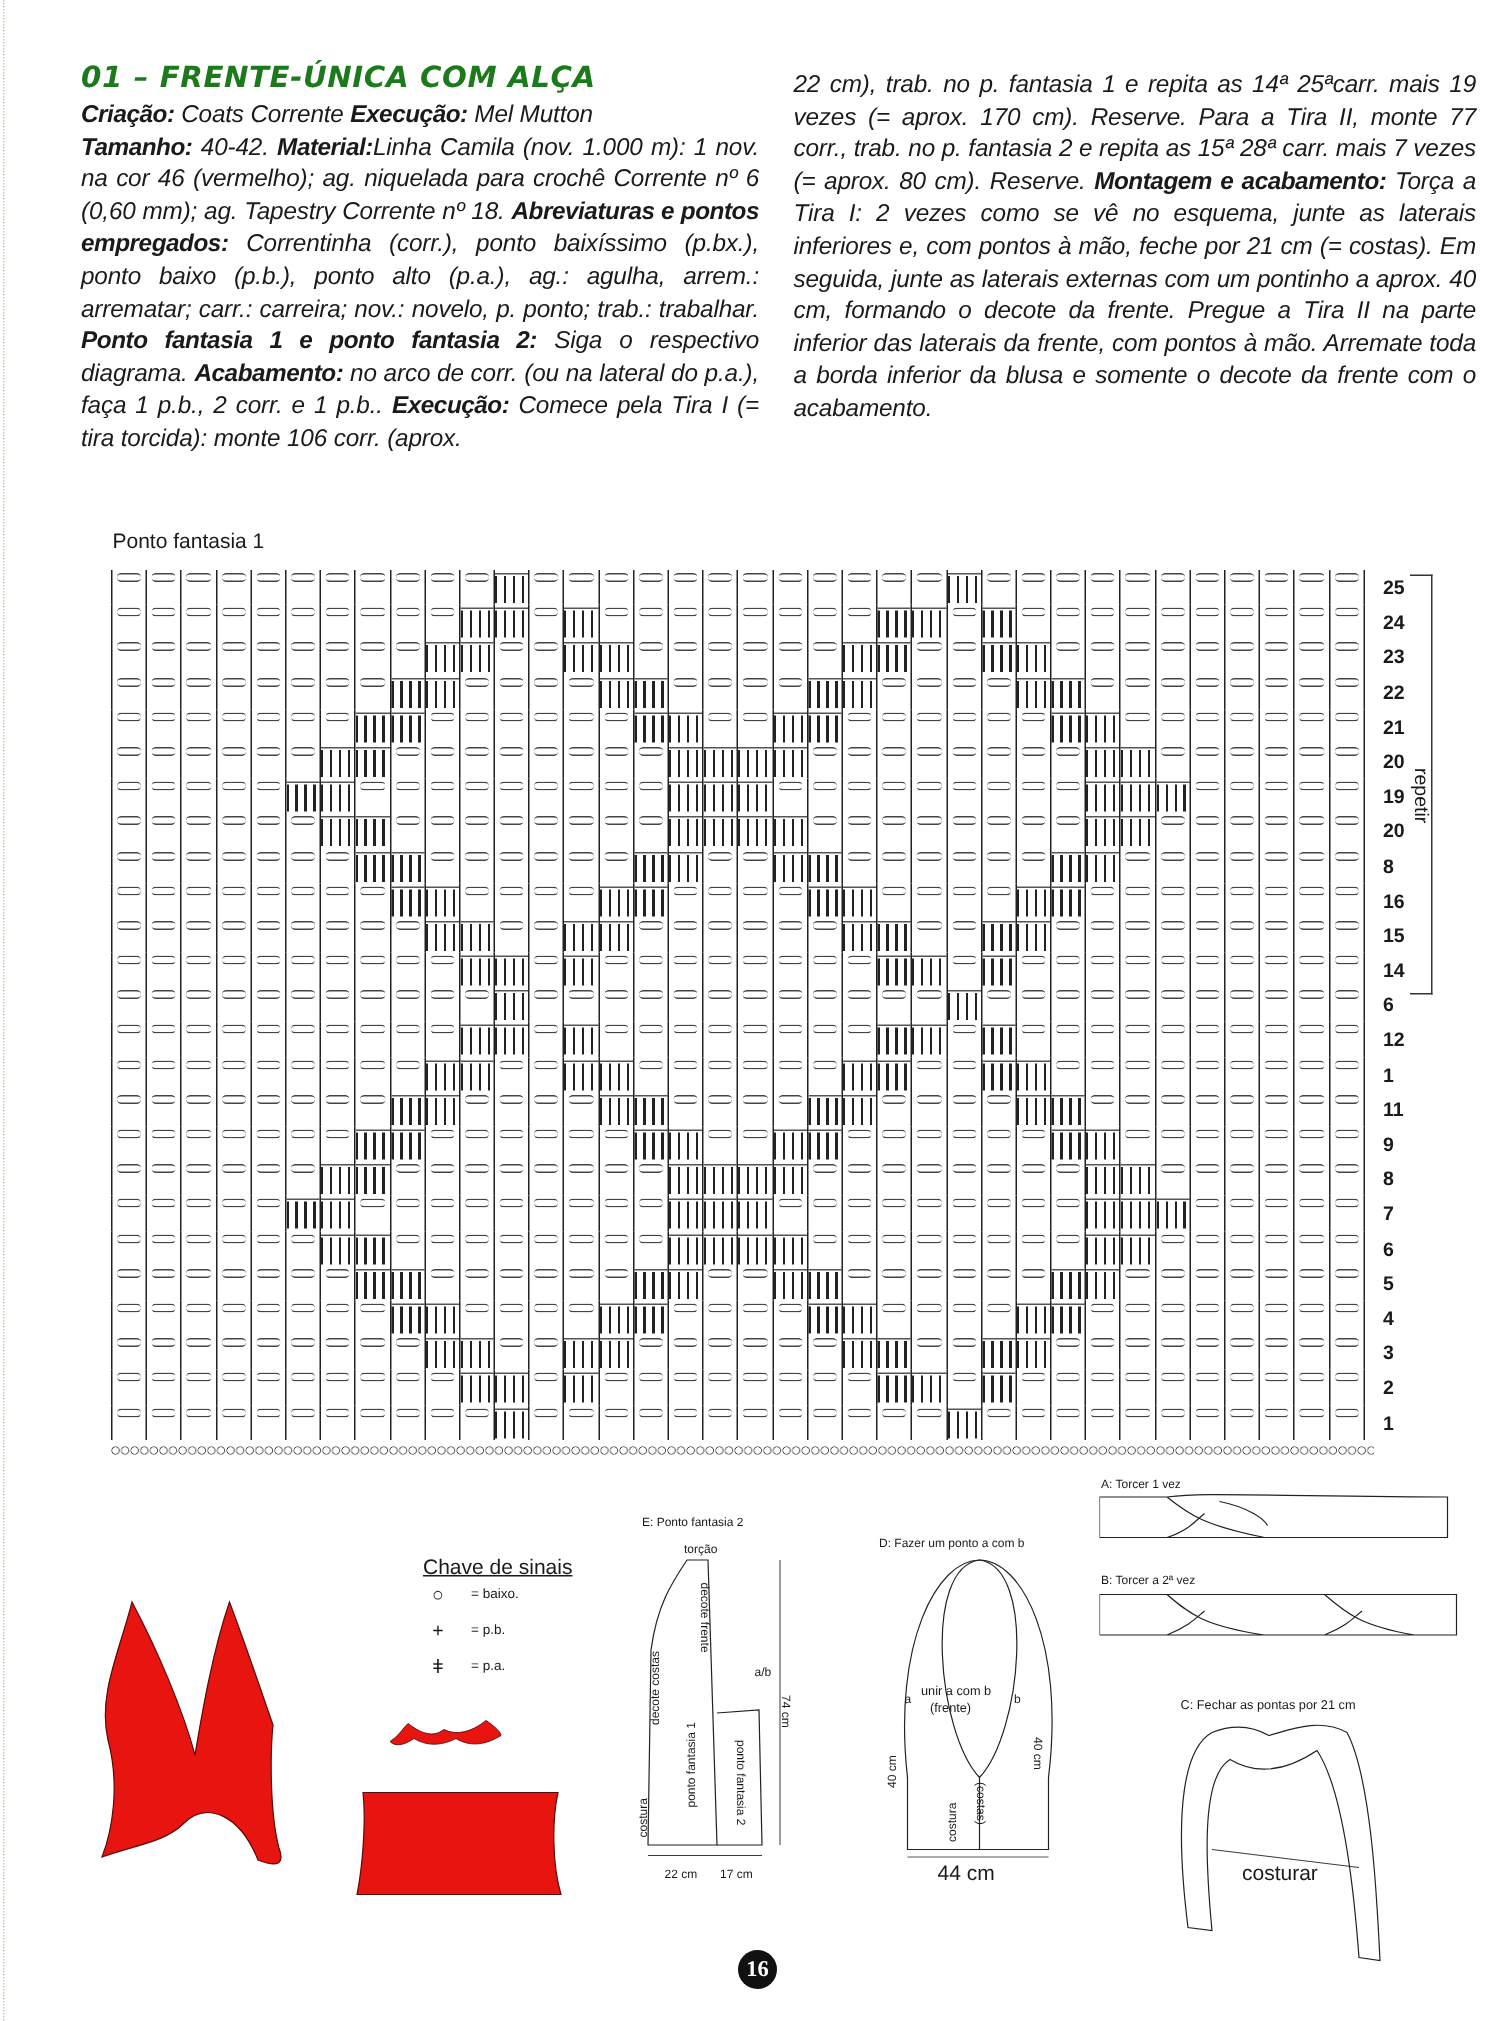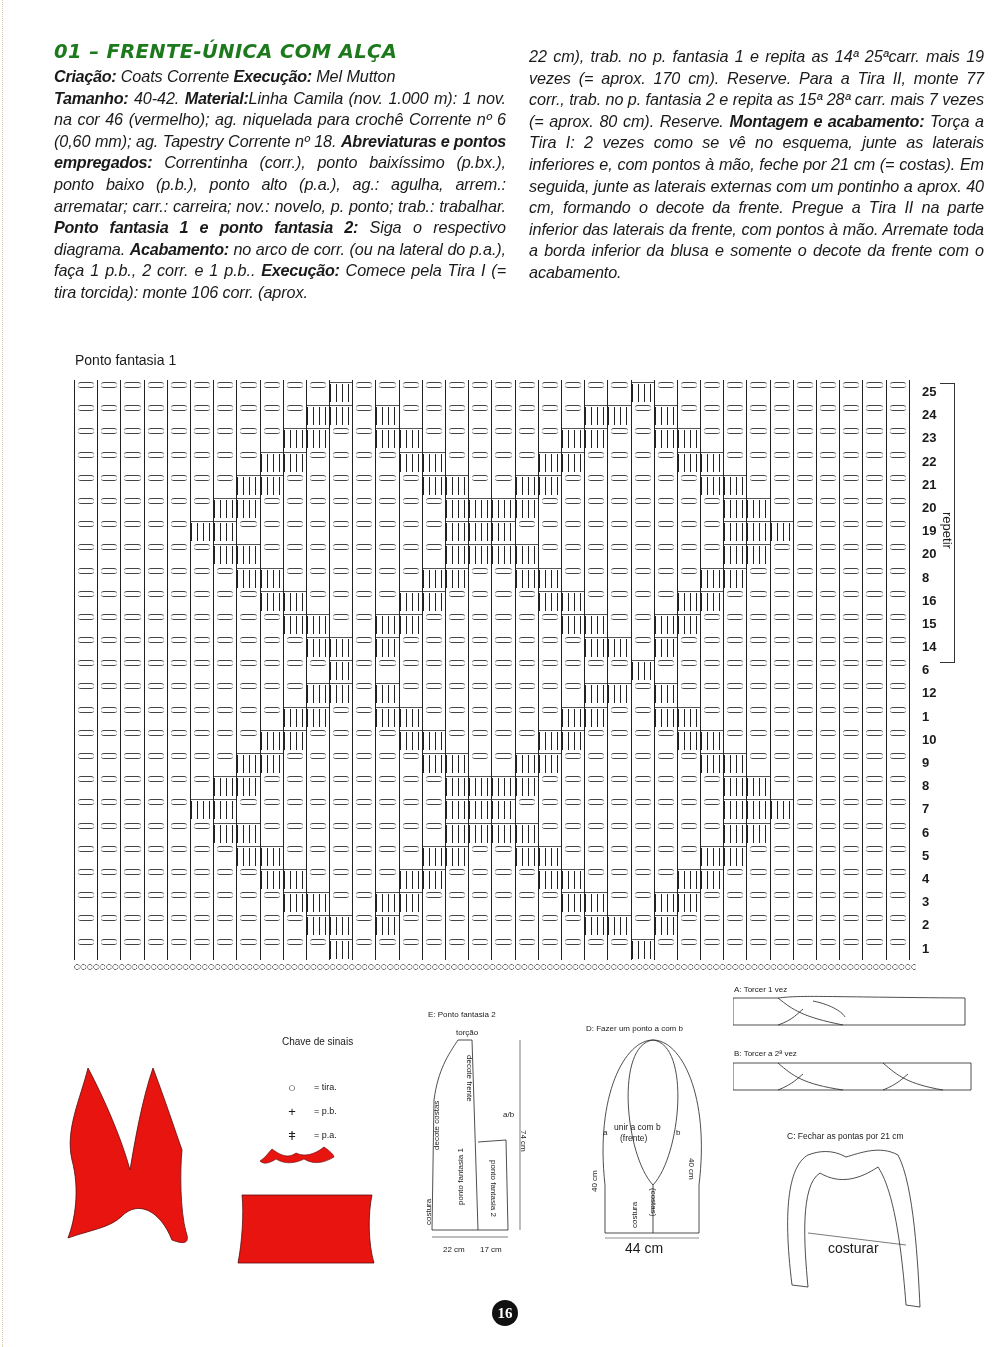--- a/index.html
+++ b/index.html
@@ -19,21 +19,21 @@
     radial-gradient(ellipse at 30% 50%,transparent 55%,transparent 60%);}
   .cell.x{background:repeating-linear-gradient(90deg,#222 0 1.4px,transparent 1.4px 6px);background-position:0 4px;background-size:100% 18px;background-repeat:no-repeat;}
   .cell.x::before{content:"";position:absolute;left:0;right:0;top:2px;height:1px;background:#555;}
   .row .endcap{width:6px;border-left:1.4px solid #222;}
   .chain-row{height:14px;border-top:none;background:radial-gradient(circle at 3px 7px,transparent 2px,#333 2.4px,transparent 3px);background-size:6.4px 14px;}
   .rownums{position:absolute;left:922px;top:380px;width:30px;}
   .rownum{height:23.2px;font-size:13px;line-height:23.2px;font-weight:bold;}
   .repetir{position:absolute;left:940px;top:383px;width:14px;height:278px;border:1.2px solid #333;border-left:none;}
   .repetir-label{position:absolute;left:955px;top:512px;font-size:13px;transform:rotate(90deg);transform-origin:left top;}
   .legend{position:absolute;left:280px;top:1036px;font-size:10px;}
-  .legend .lt{font-size:10px;margin-bottom:30px;margin-left:2px;}
+  .legend .lt{font-size:14px;margin-bottom:0;margin-left:2px;text-decoration:underline;}
   .legend .li{display:flex;align-items:center;height:20px;margin-bottom:4px;}
   .legend .sym{width:24px;text-align:center;font-size:13px;}
   .legend .lbl{margin-left:10px;font-size:9px;}
   .small{position:absolute;font-size:9px;}
   .pagenum{position:absolute;left:492px;top:1300px;width:26px;height:26px;border-radius:50%;background:#111;color:#fff;font-family:"Liberation Serif",serif;font-weight:bold;font-size:15px;text-align:center;line-height:26px;}
 </style>
 </head>
 <body>
 
 <div class="edge"></div>
@@ -1042,21 +1042,21 @@
     <div class="rownum">20</div>
     <div class="rownum">19</div>
     <div class="rownum">20</div>
     <div class="rownum">8</div>
     <div class="rownum">16</div>
     <div class="rownum">15</div>
     <div class="rownum">14</div>
     <div class="rownum">6</div>
     <div class="rownum">12</div>
     <div class="rownum">1</div>
-    <div class="rownum">10</div>
+    <div class="rownum">11</div>
     <div class="rownum">9</div>
     <div class="rownum">8</div>
     <div class="rownum">7</div>
     <div class="rownum">6</div>
     <div class="rownum">5</div>
     <div class="rownum">4</div>
     <div class="rownum">3</div>
     <div class="rownum">2</div>
     <div class="rownum">1</div>
   </div>
@@ -1070,21 +1070,21 @@
   <path d="M2,16 C8,12 10,8 14,4 C22,10 30,14 38,8 C46,12 56,10 66,2 C72,6 76,10 76,12 C66,18 56,20 46,14 C38,18 28,20 18,14 C12,18 6,20 2,16 Z" fill="#e8140f" stroke="#5a0a0a" stroke-width="0.6"></path>
 </svg>
 <svg style="position:absolute;left:236px;top:1193px" width="140" height="80">
   <path d="M6,2 L136,2 C132,20 132,50 138,70 L2,70 C6,50 8,20 6,2 Z" fill="#e8140f" stroke="#5a0a0a" stroke-width="0.8"></path>
 </svg>
 
 <div class="legend">
   <div class="lt">Chave de sinais</div>
   <div class="li">
       <span class="sym">○</span>
-      <span class="lbl">= tira.</span>
+      <span class="lbl">= baixo.</span>
     </div>
   <div class="li">
       <span class="sym">+</span>
       <span class="lbl">= p.b.</span>
     </div>
   <div class="li">
       <span class="sym">ǂ</span>
       <span class="lbl">= p.a.</span>
     </div>
 </div>

